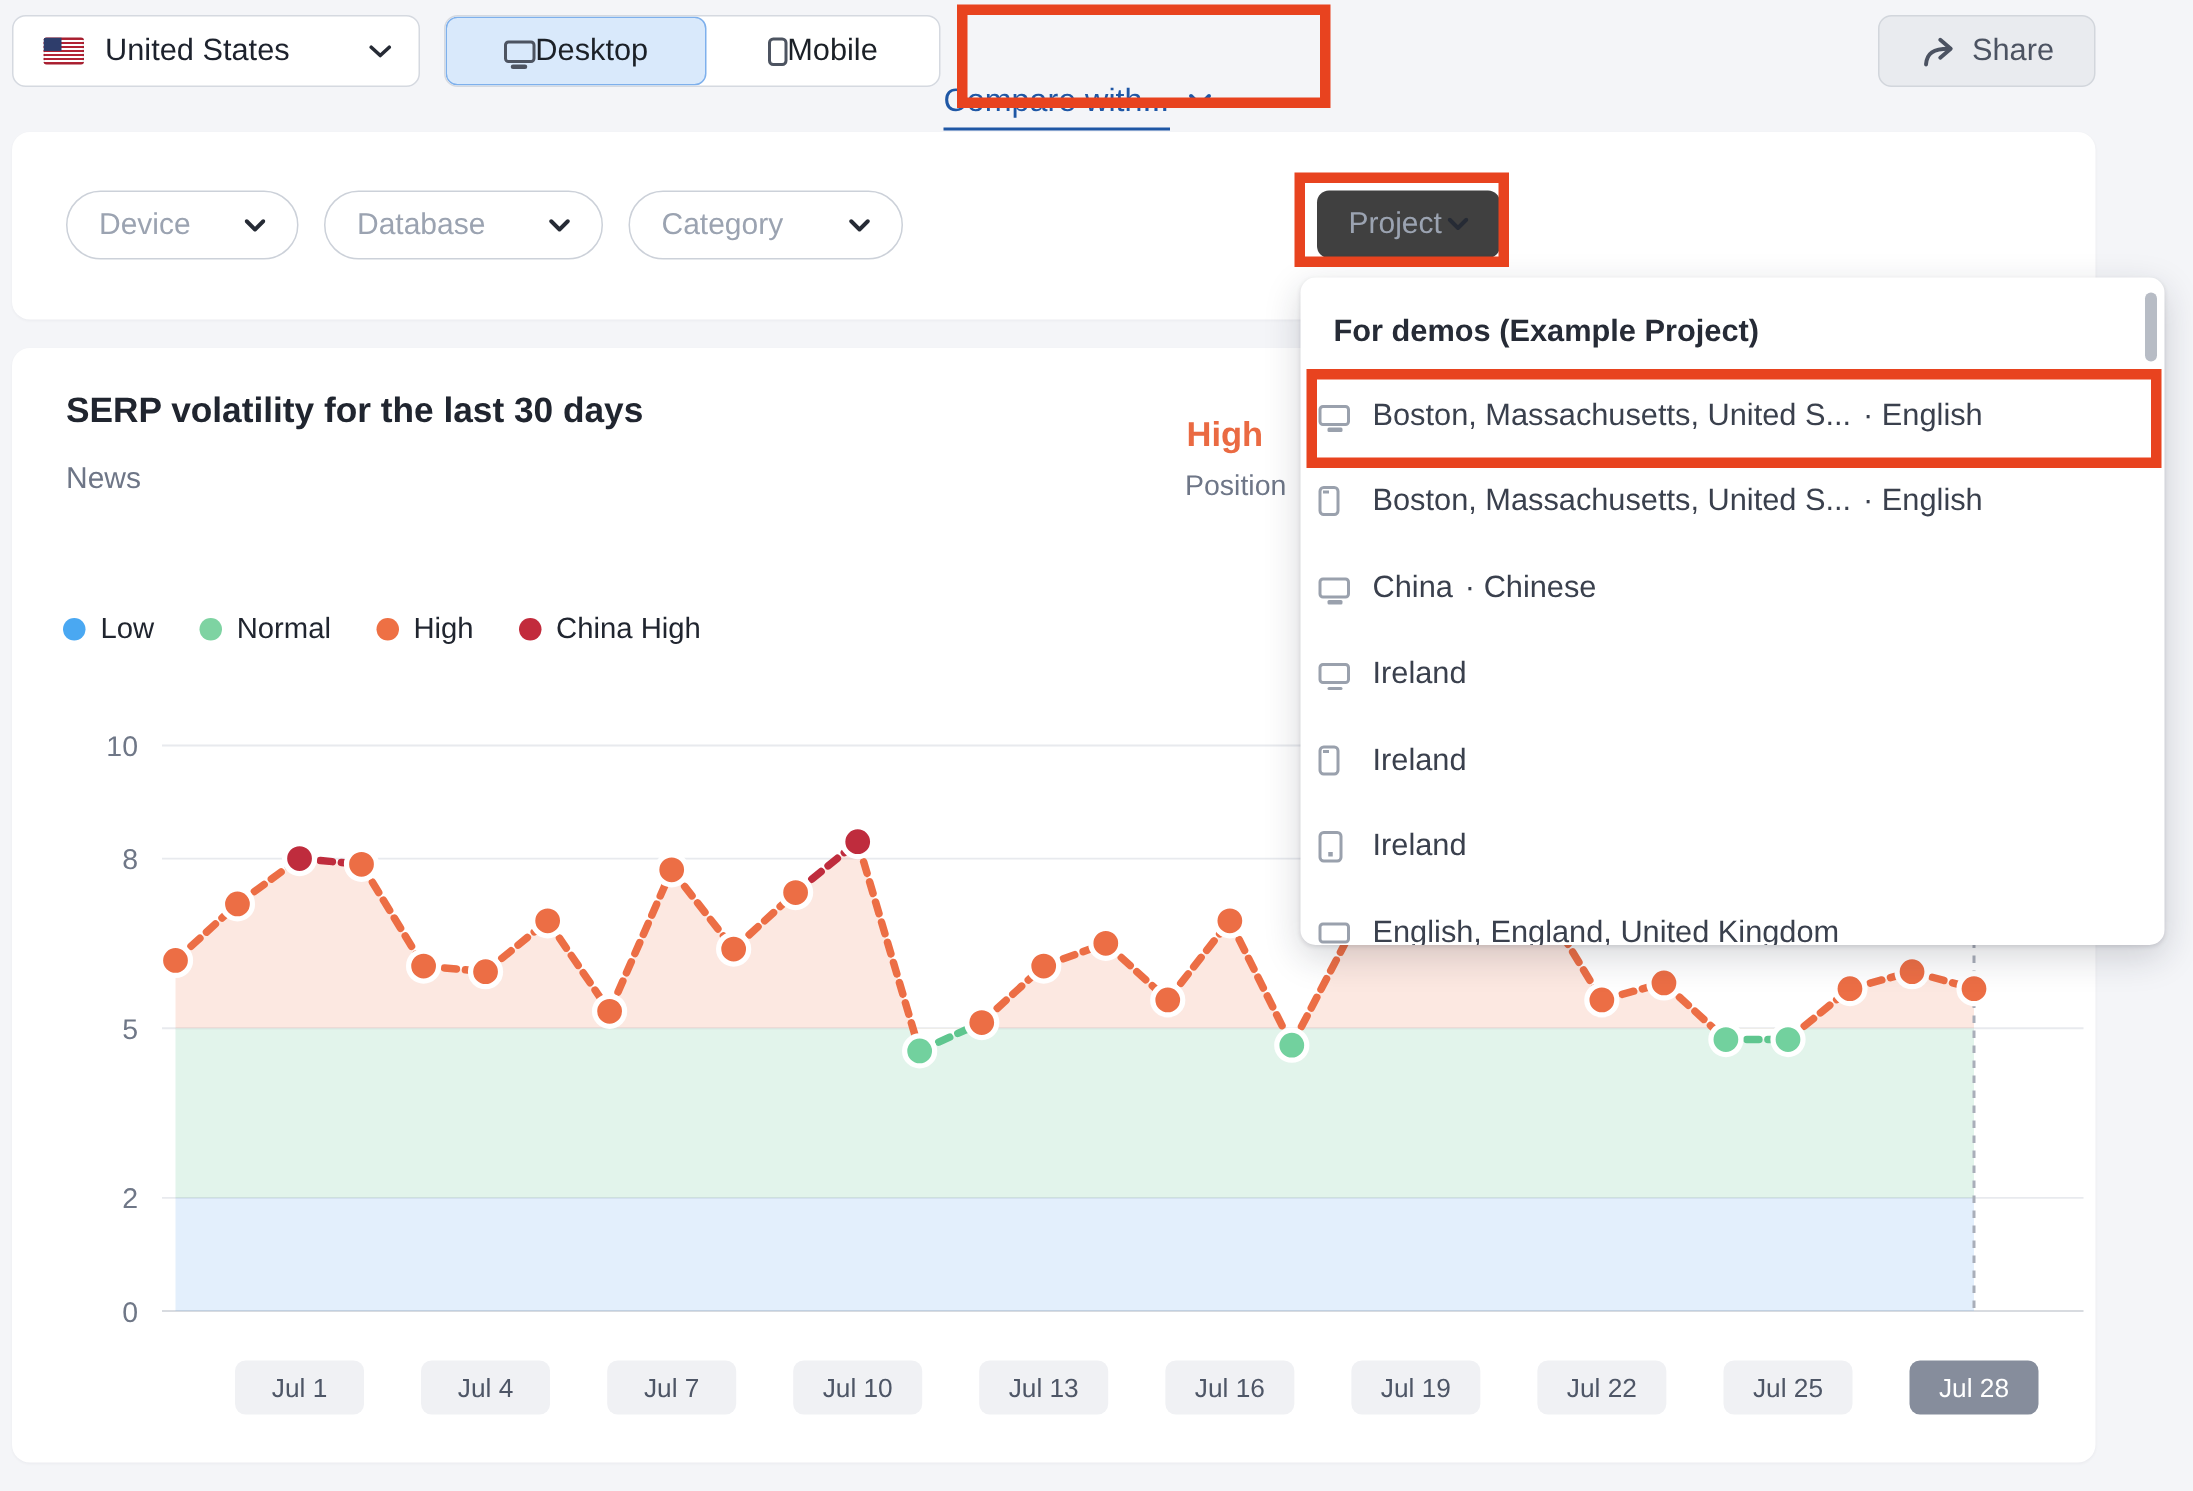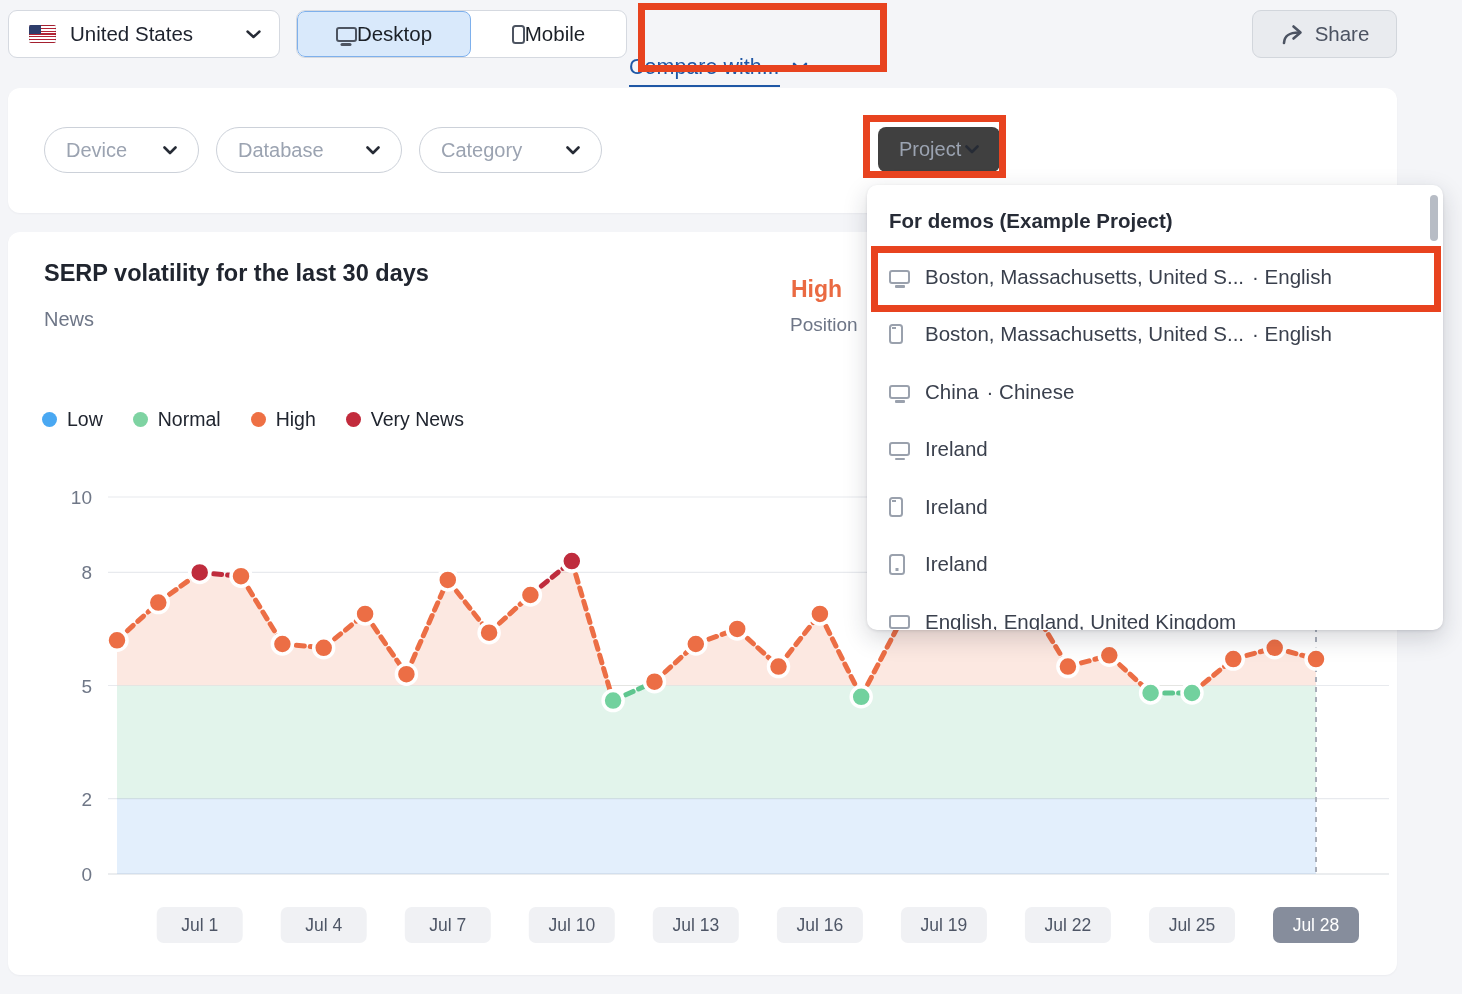--- a/index.html
+++ b/index.html
@@ -48,21 +48,21 @@
   .leg-item { display:flex; align-items:center; gap:10px; }
   .leg-dot { width:15px; height:15px; border-radius:50%; }
   .leg-lbl { font-size:19.5px; color:#20252f; }
   svg text { font-family:"Liberation Sans", sans-serif; }
   #chart-svg { position:absolute; left:0; top:0; }
 
   
   .dropdown { position:absolute; left:867px; top:185px; width:576px; height:445px; background:#fff; border-radius:10px;
               box-shadow:0 8px 24px rgba(30,35,48,.18), 0 1px 3px rgba(30,35,48,.12); z-index:40; overflow:hidden; }
   .dd-header { display:flex; align-items:center; height:63px; padding:8px 22px 0; font-size:20.5px; font-weight:bold; color:#262b36; }
-  .dd-row { height:57.5px; display:flex; align-items:center; padding-left:22px; cursor:pointer; }
+  .dd-row { height:57.5px; display:flex; align-items:center; padding-left:12px; cursor:pointer; }
   .dd-row .ic { width:36px; flex:0 0 auto; display:flex; align-items:center; }
   .dd-name { font-size:20.5px; color:#3a404d; white-space:nowrap; }
   .dd-lang { font-size:20.5px; color:#3a404d; margin-left:8px; white-space:nowrap; }
   .dd-scrollbar { position:absolute; right:5px; top:10px; width:8px; height:46px; background:#b7bcc5; border-radius:4px; }
 
   .dicon { position:relative; display:inline-block; }
   .dicon.desktop { width:21px; height:14px; border:2.5px solid #9aa1ad; border-radius:3px; }
   .dicon.desktop::after { content:""; position:absolute; left:50%; transform:translateX(-50%); bottom:-6px; width:10px; height:2.5px; background:#9aa1ad; border-radius:1px; }
   .dicon.mobile { width:14px; height:20px; border:2.5px solid #9aa1ad; border-radius:3.5px; }
   .dicon.mobile::after { content:""; position:absolute; top:1px; left:1px; width:4px; height:2px; background:#9aa1ad; }
@@ -156,21 +156,21 @@
         <div class="leg-item">
           <span class="leg-dot" style="background: rgb(126, 211, 162);"></span>
           <span class="leg-lbl">Normal</span>
         </div>
         <div class="leg-item">
           <span class="leg-dot" style="background: rgb(238, 112, 68);"></span>
           <span class="leg-lbl">High</span>
         </div>
         <div class="leg-item">
           <span class="leg-dot" style="background: rgb(194, 43, 60);"></span>
-          <span class="leg-lbl">Very News</span>
+          <span class="leg-lbl">China High</span>
         </div>
       </div>
     <svg id="chart-svg" width="1389" height="743" viewBox="0 0 1389 743">
         <line x1="100" y1="642.0" x2="1381" y2="642.0" stroke="#d8dbe0" stroke-width="1.2"></line>
         <text x="84" y="649.0" text-anchor="end" fill="#6f7787" font-size="19">0</text>
         <line x1="100" y1="566.6" x2="1381" y2="566.6" stroke="#e8eaee" stroke-width="1.2"></line>
         <text x="84" y="573.6" text-anchor="end" fill="#6f7787" font-size="19">2</text>
         <line x1="100" y1="453.5" x2="1381" y2="453.5" stroke="#e8eaee" stroke-width="1.2"></line>
         <text x="84" y="460.5" text-anchor="end" fill="#6f7787" font-size="19">5</text>
         <line x1="100" y1="340.4" x2="1381" y2="340.4" stroke="#e8eaee" stroke-width="1.2"></line>

